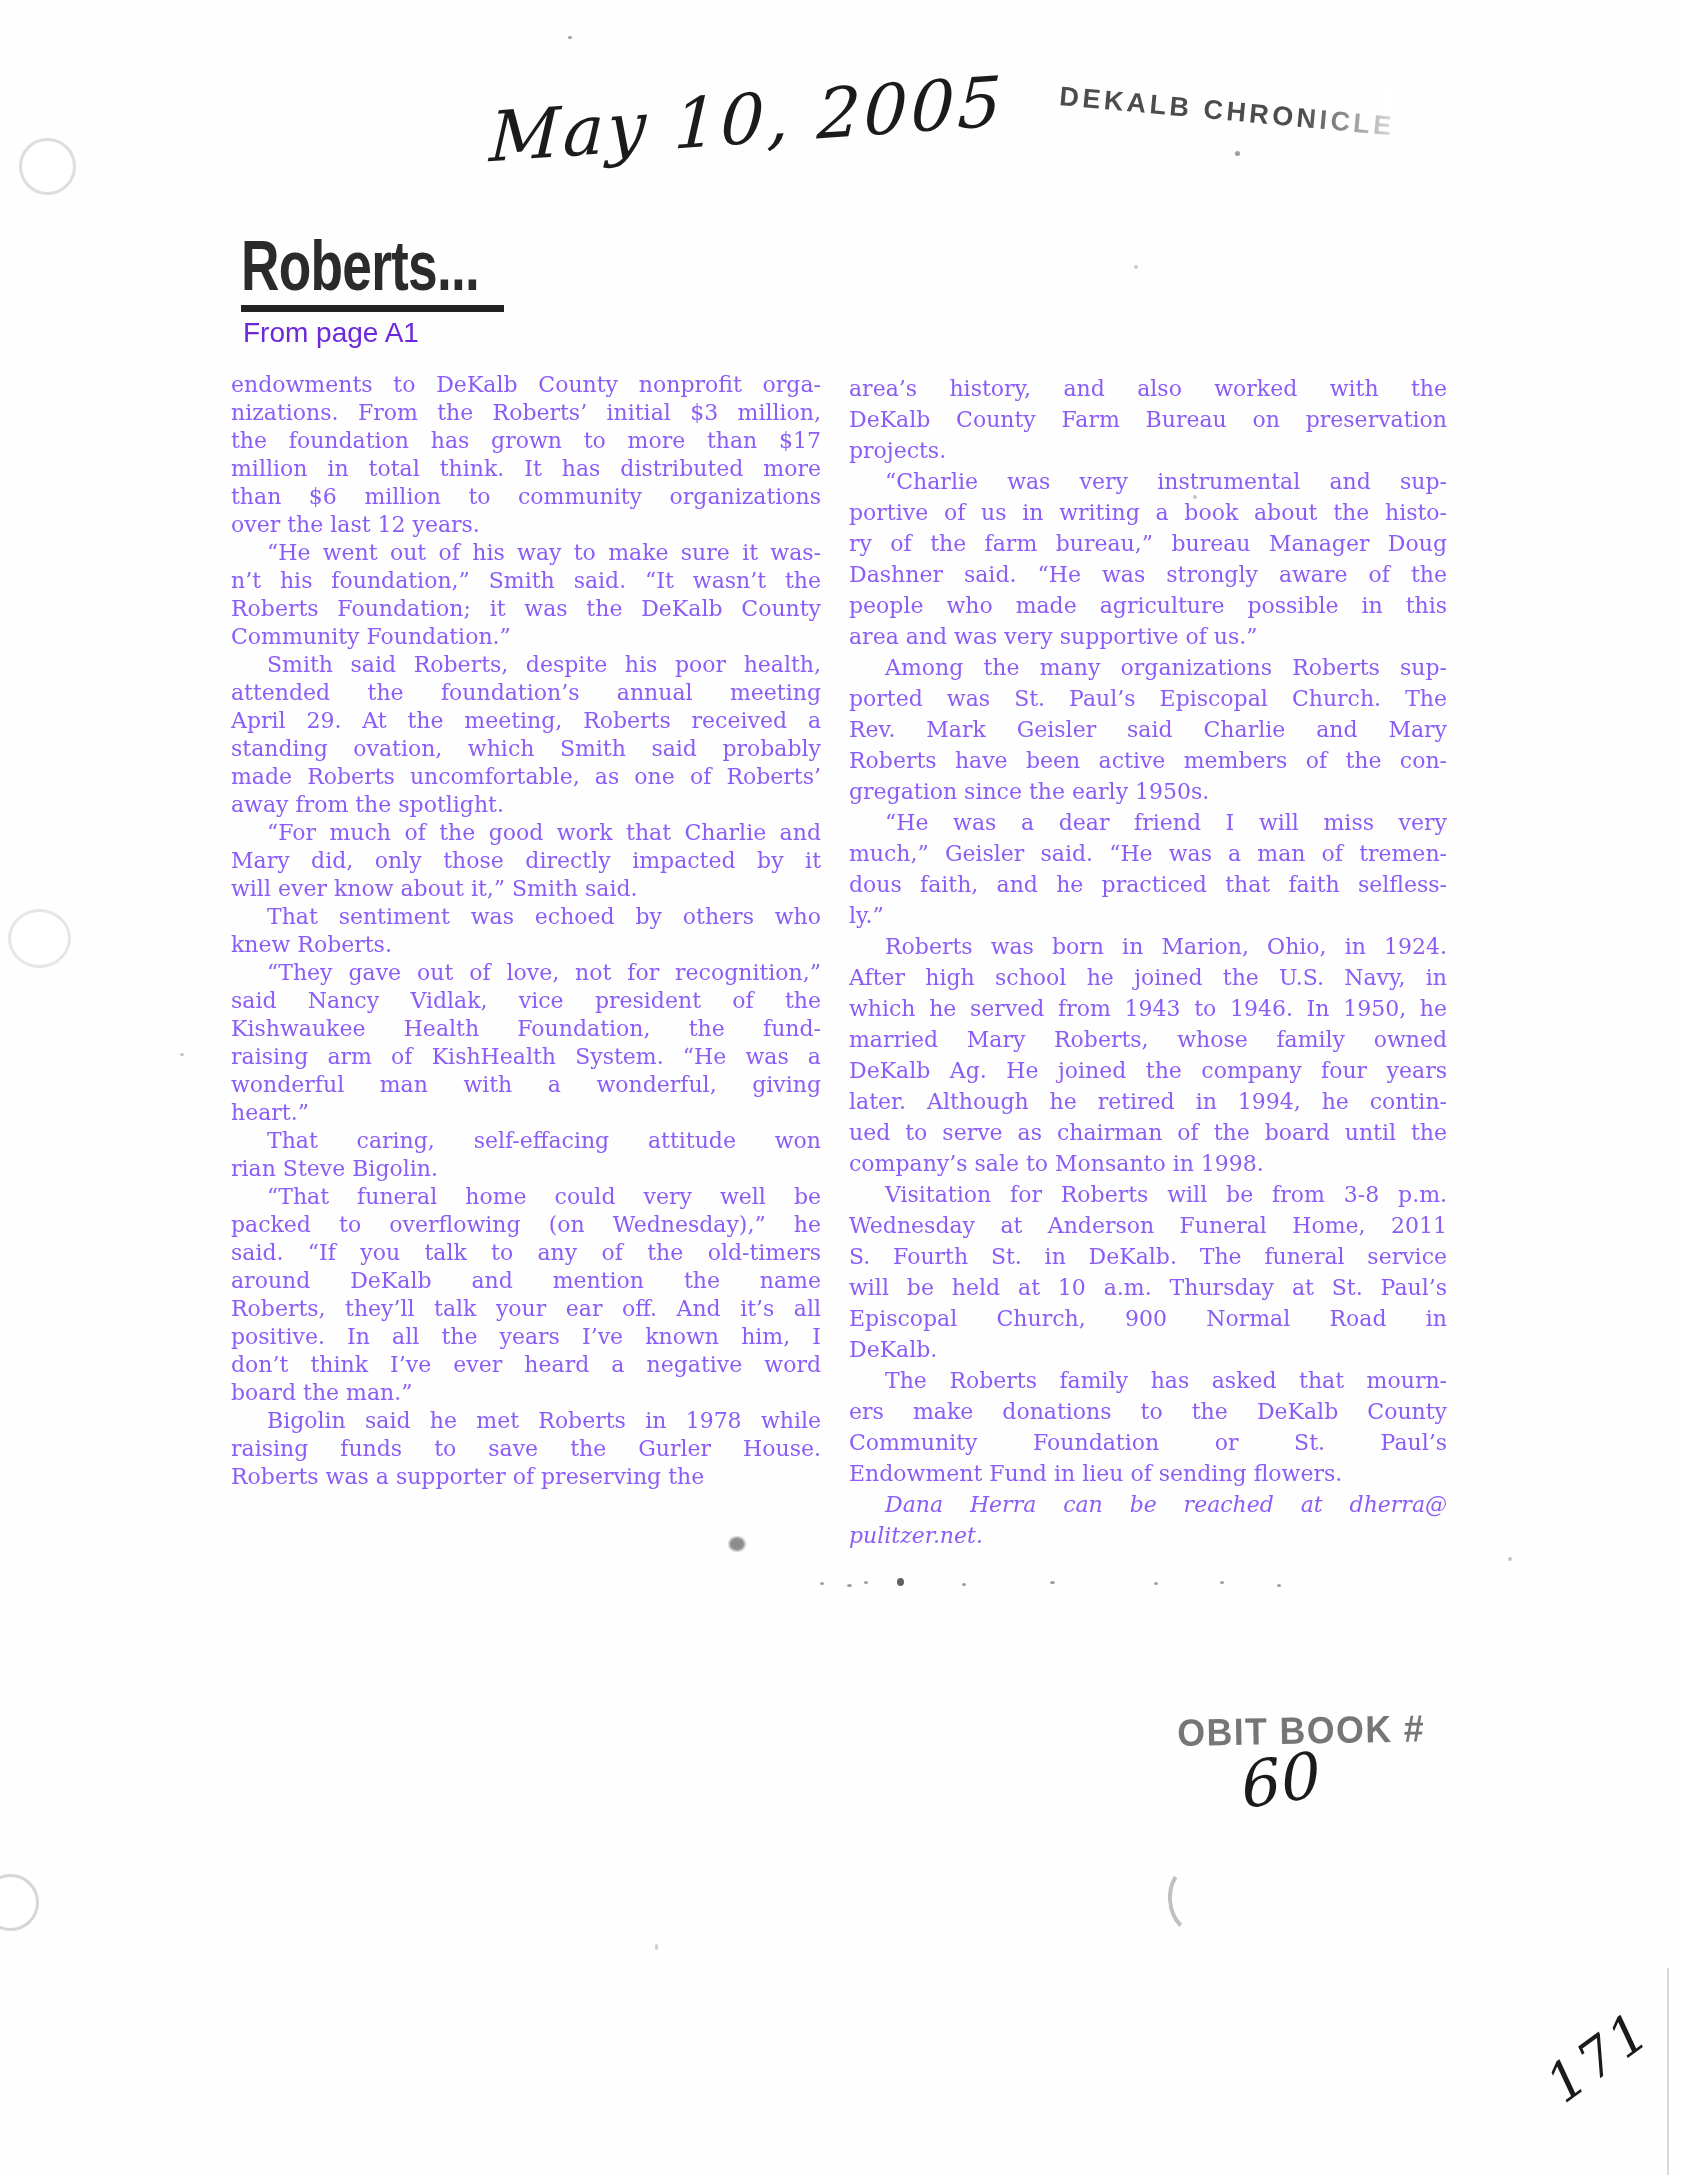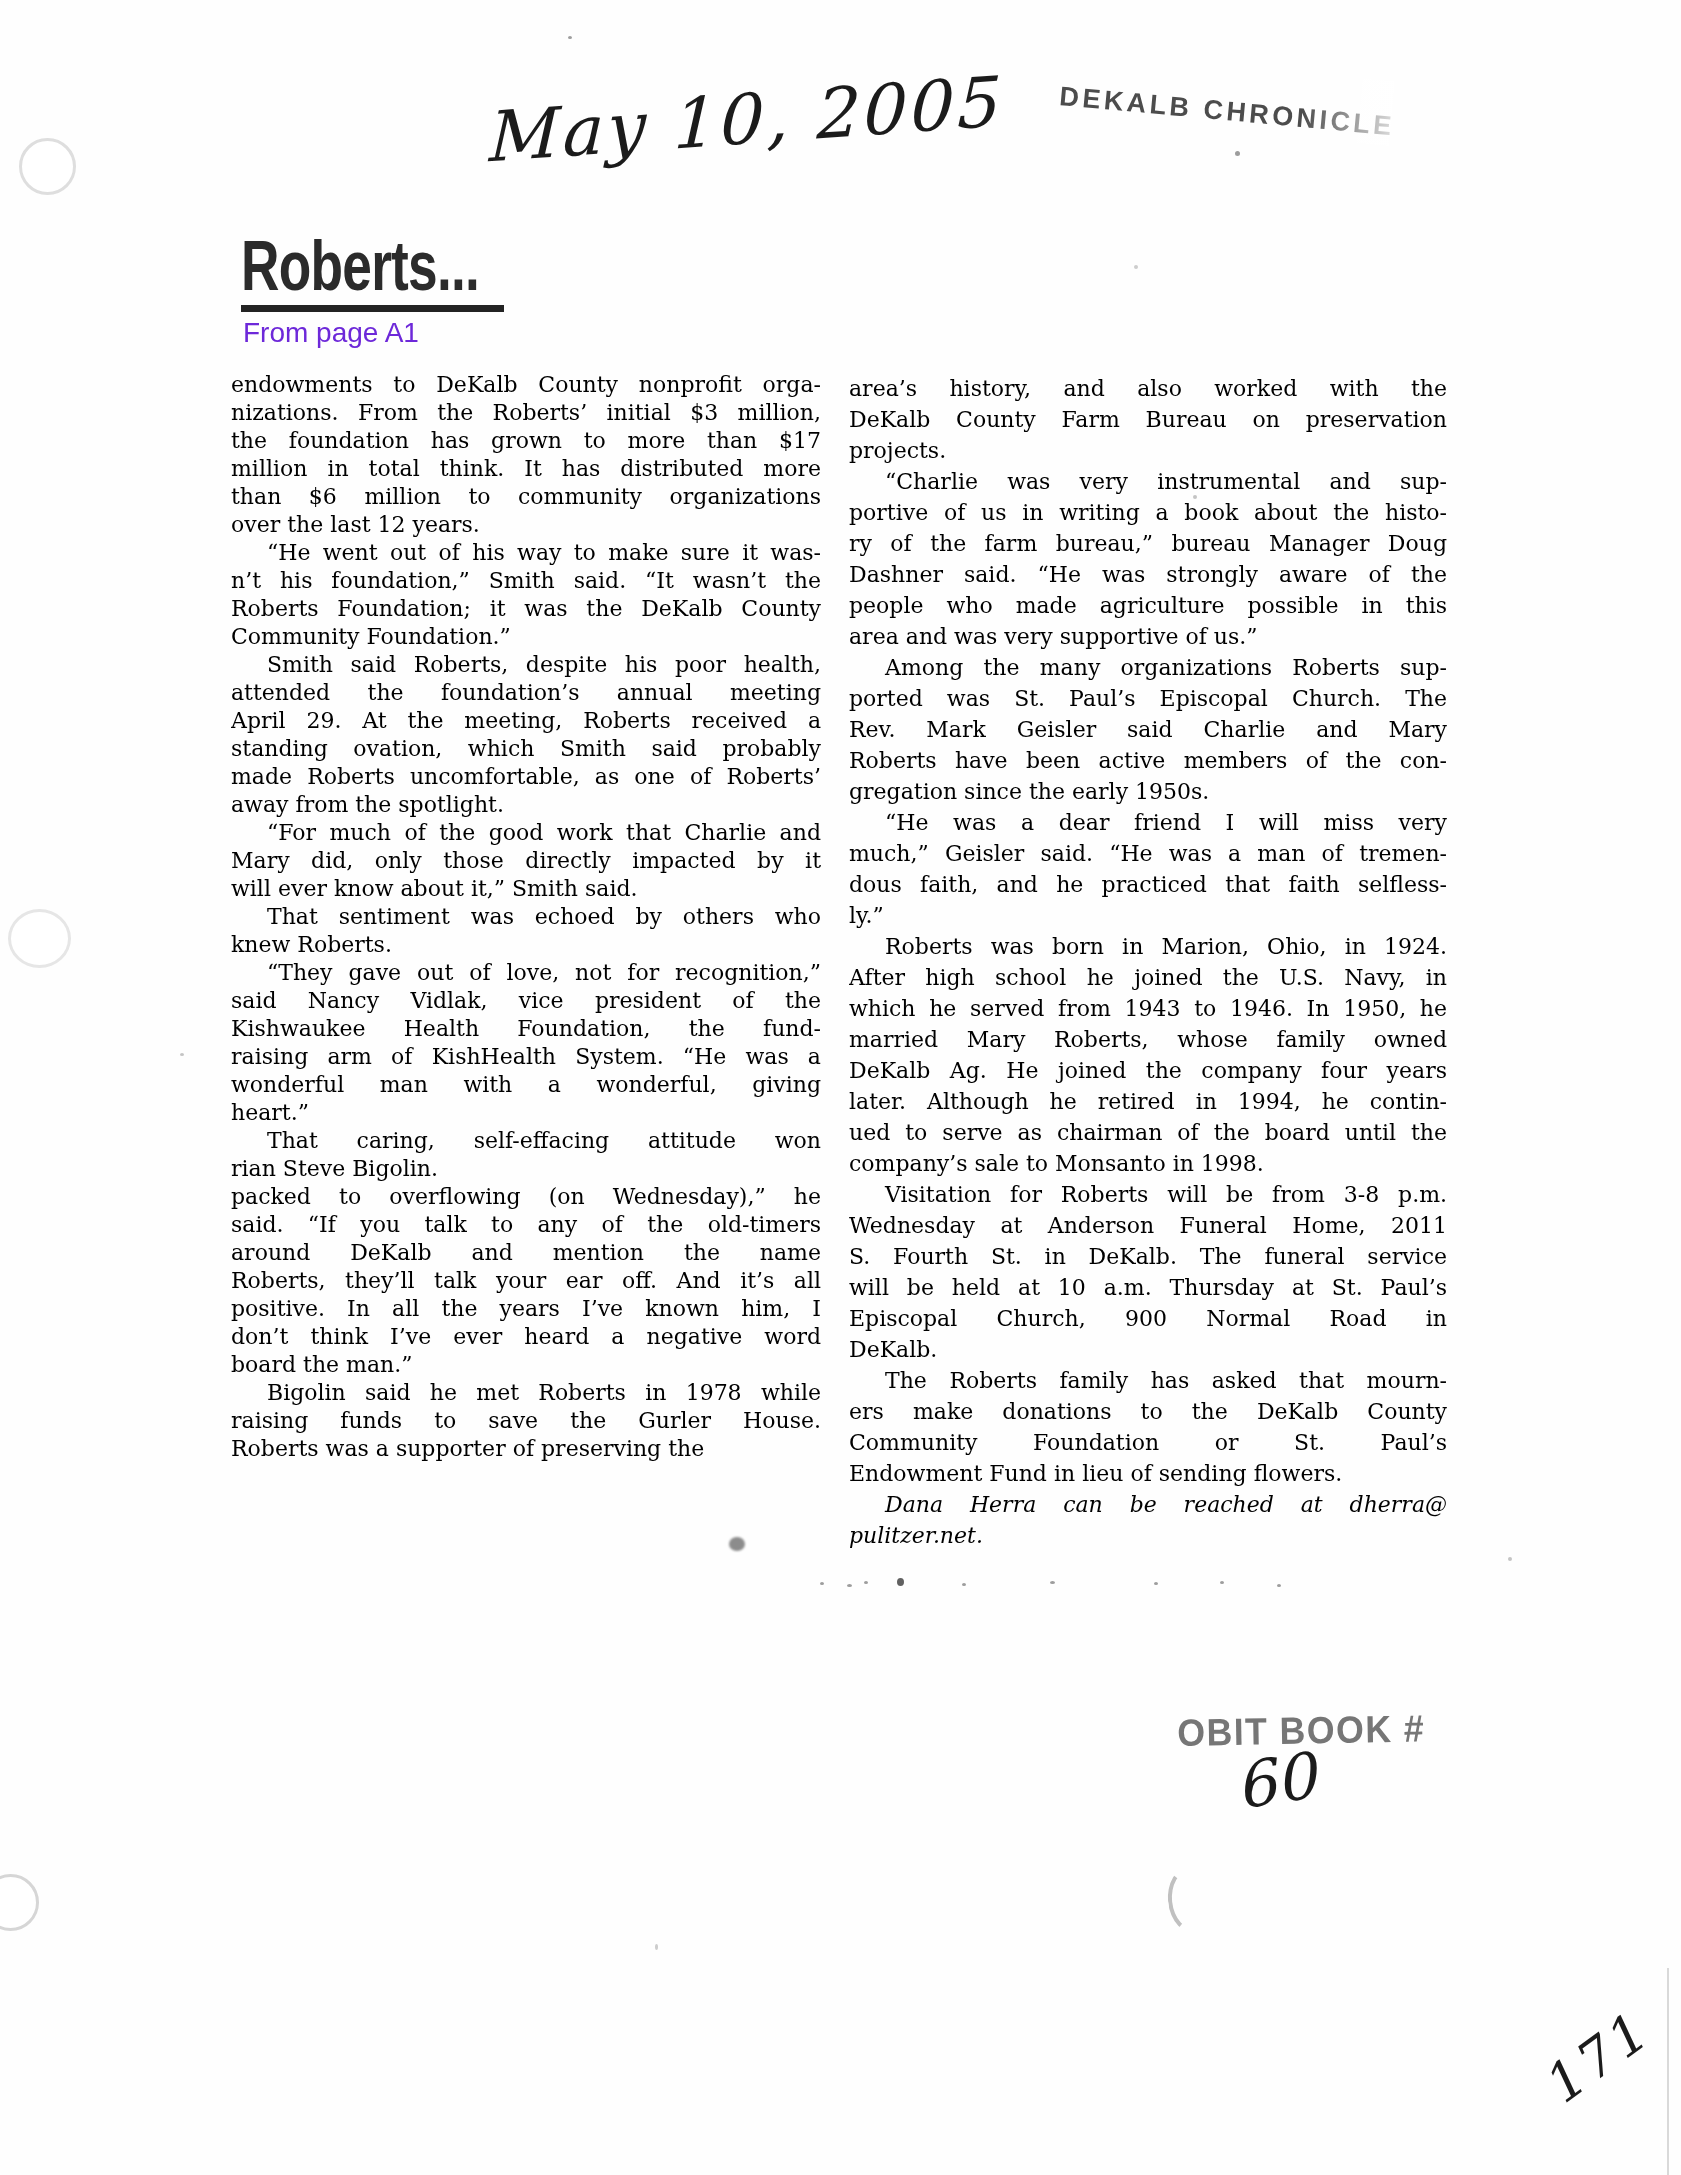--- a/index.html
+++ b/index.html
@@ -91,21 +91,21 @@
     position:absolute;left:243px;top:317px;
     font-family:"Liberation Sans",sans-serif;
     font-size:28px;
     color:#6d28d9;
     white-space:nowrap;
   }
 
   
   .column{
     position:absolute;
-    color:#000000;
+    color:#8b5cf6;
     font-size:22px;
   }
   #col-left{left:231px;top:371px;width:590px;--lh:28px;}
   #col-right{left:849px;top:373px;width:598px;--lh:31px;}
   .para{margin:0;}
   .para.italic{font-style:italic;}
   .line{
     height:var(--lh);
     line-height:var(--lh);
     text-align:justify;
@@ -192,20 +192,21 @@
         <div class="line">Kishwaukee Health Foundation, the fund-</div>
         <div class="line">raising arm of KishHealth System. “He was a</div>
         <div class="line">wonderful man with a wonderful, giving</div>
         <div class="line last">heart.”</div>
       </div>
       <div class="para">
         <div class="line indent">That caring, self-effacing attitude won</div>
         <div class="line last">rian Steve Bigolin.</div>
       </div>
       <div class="para">
+        <div class="line indent">“That funeral home could very well be</div>
         <div class="line">packed to overflowing (on Wednesday),” he</div>
         <div class="line">said. “If you talk to any of the old-timers</div>
         <div class="line">around DeKalb and mention the name</div>
         <div class="line">Roberts, they’ll talk your ear off. And it’s all</div>
         <div class="line">positive. In all the years I’ve known him, I</div>
         <div class="line">don’t think I’ve ever heard a negative word</div>
         <div class="line last">board the man.”</div>
       </div>
       <div class="para">
         <div class="line indent">Bigolin said he met Roberts in 1978 while</div>

